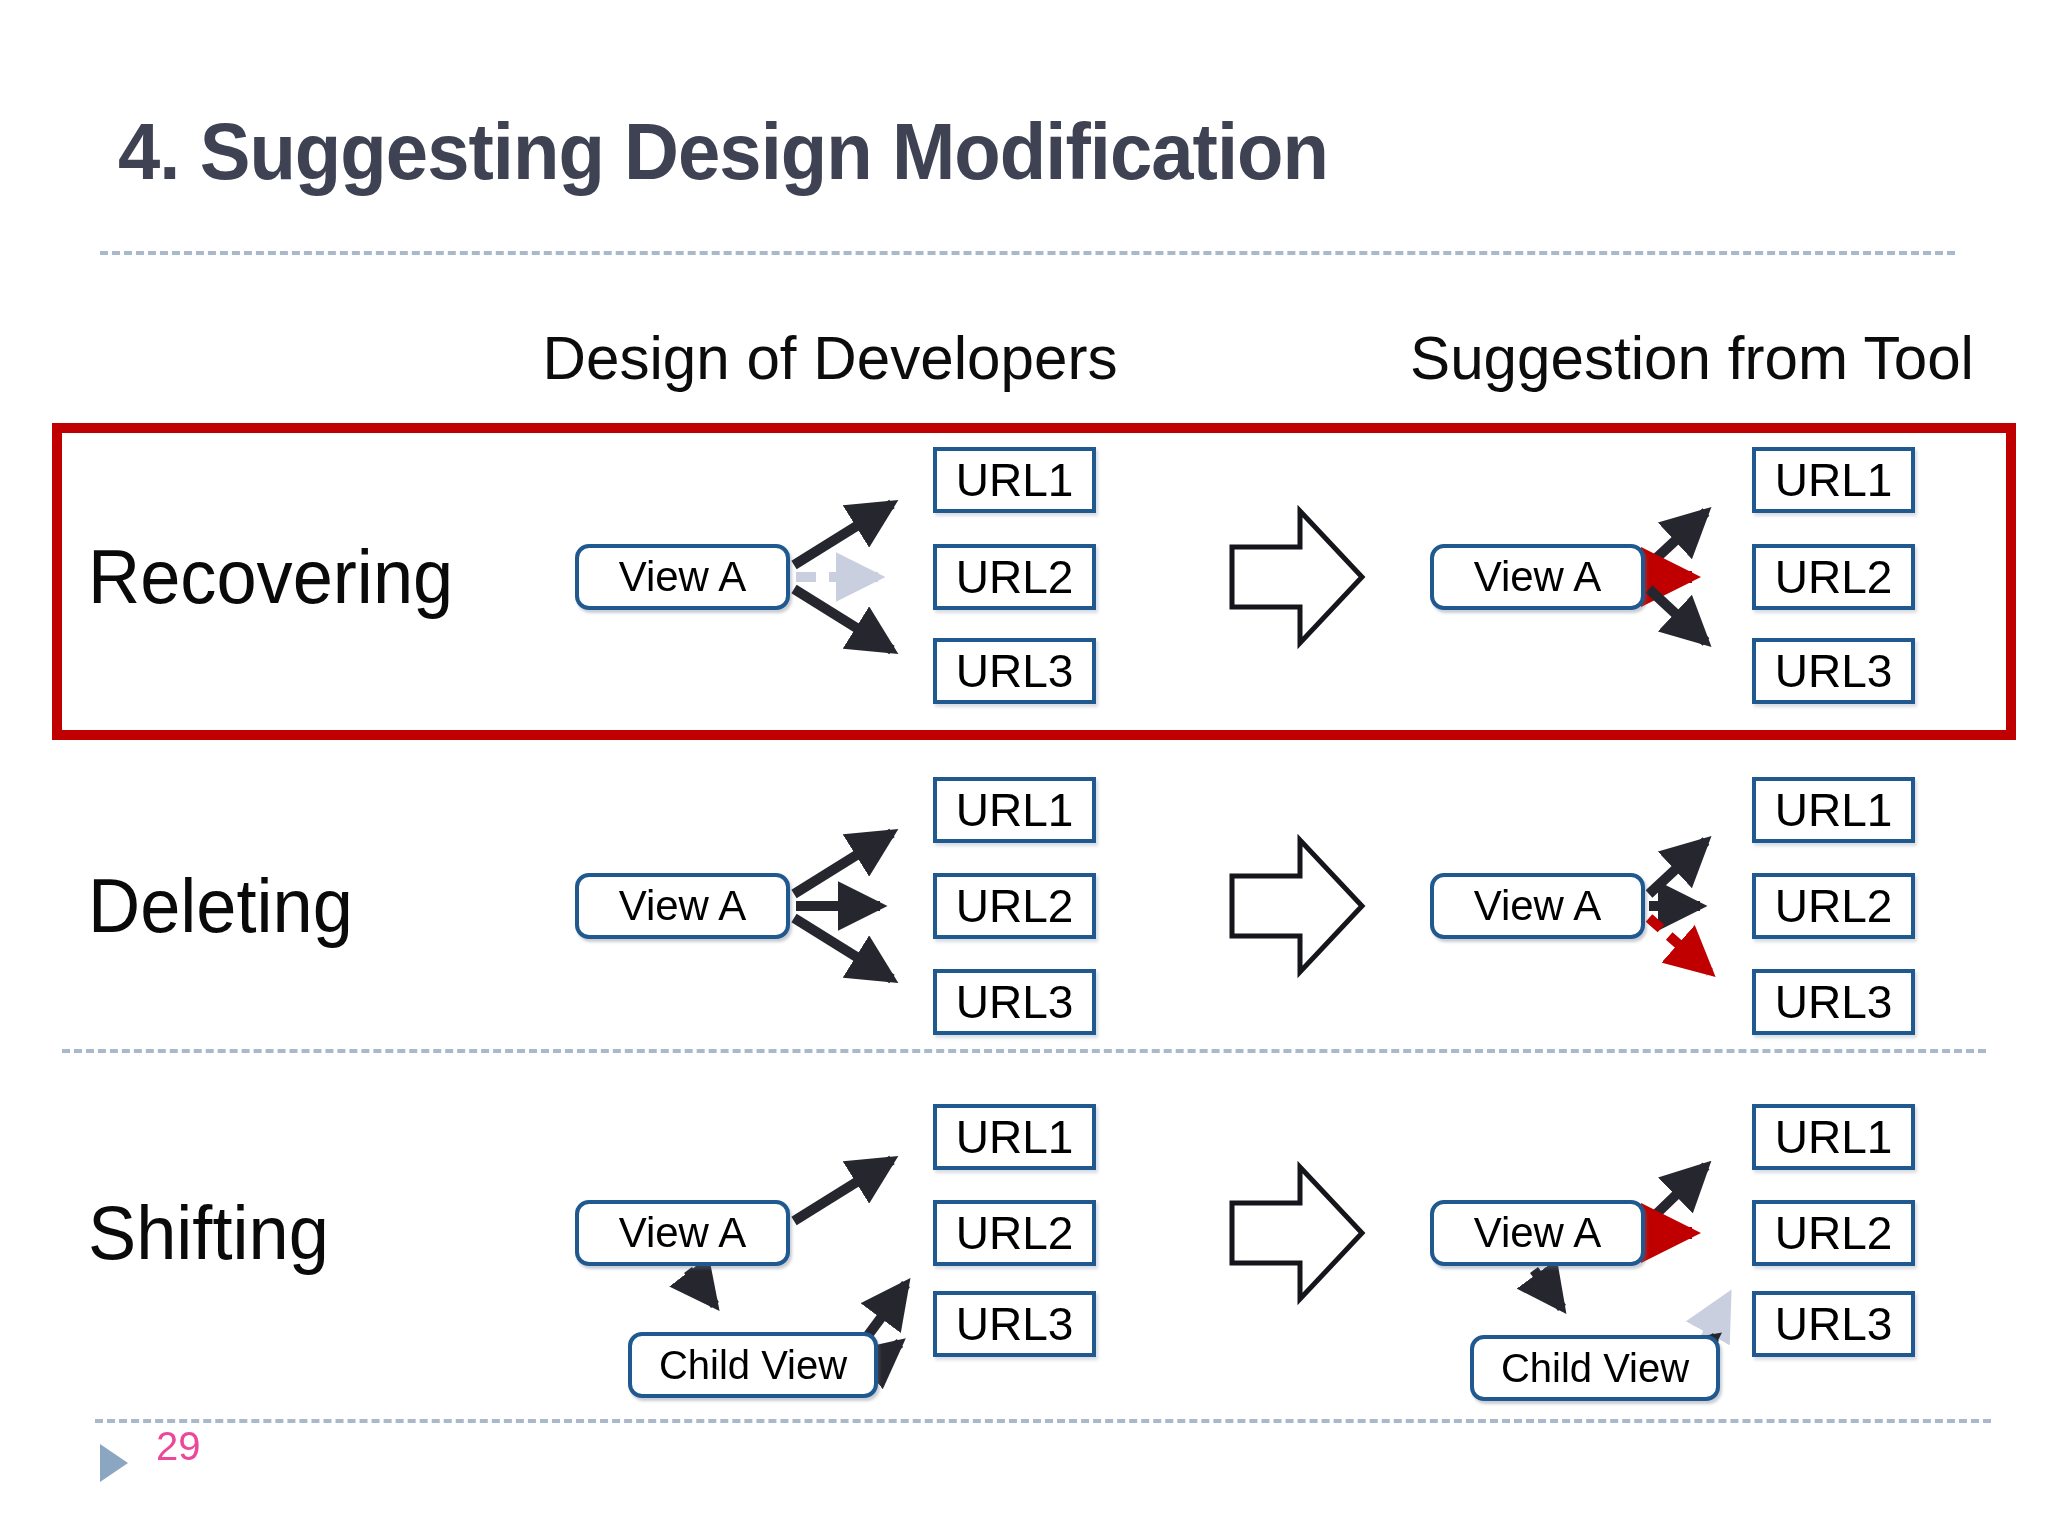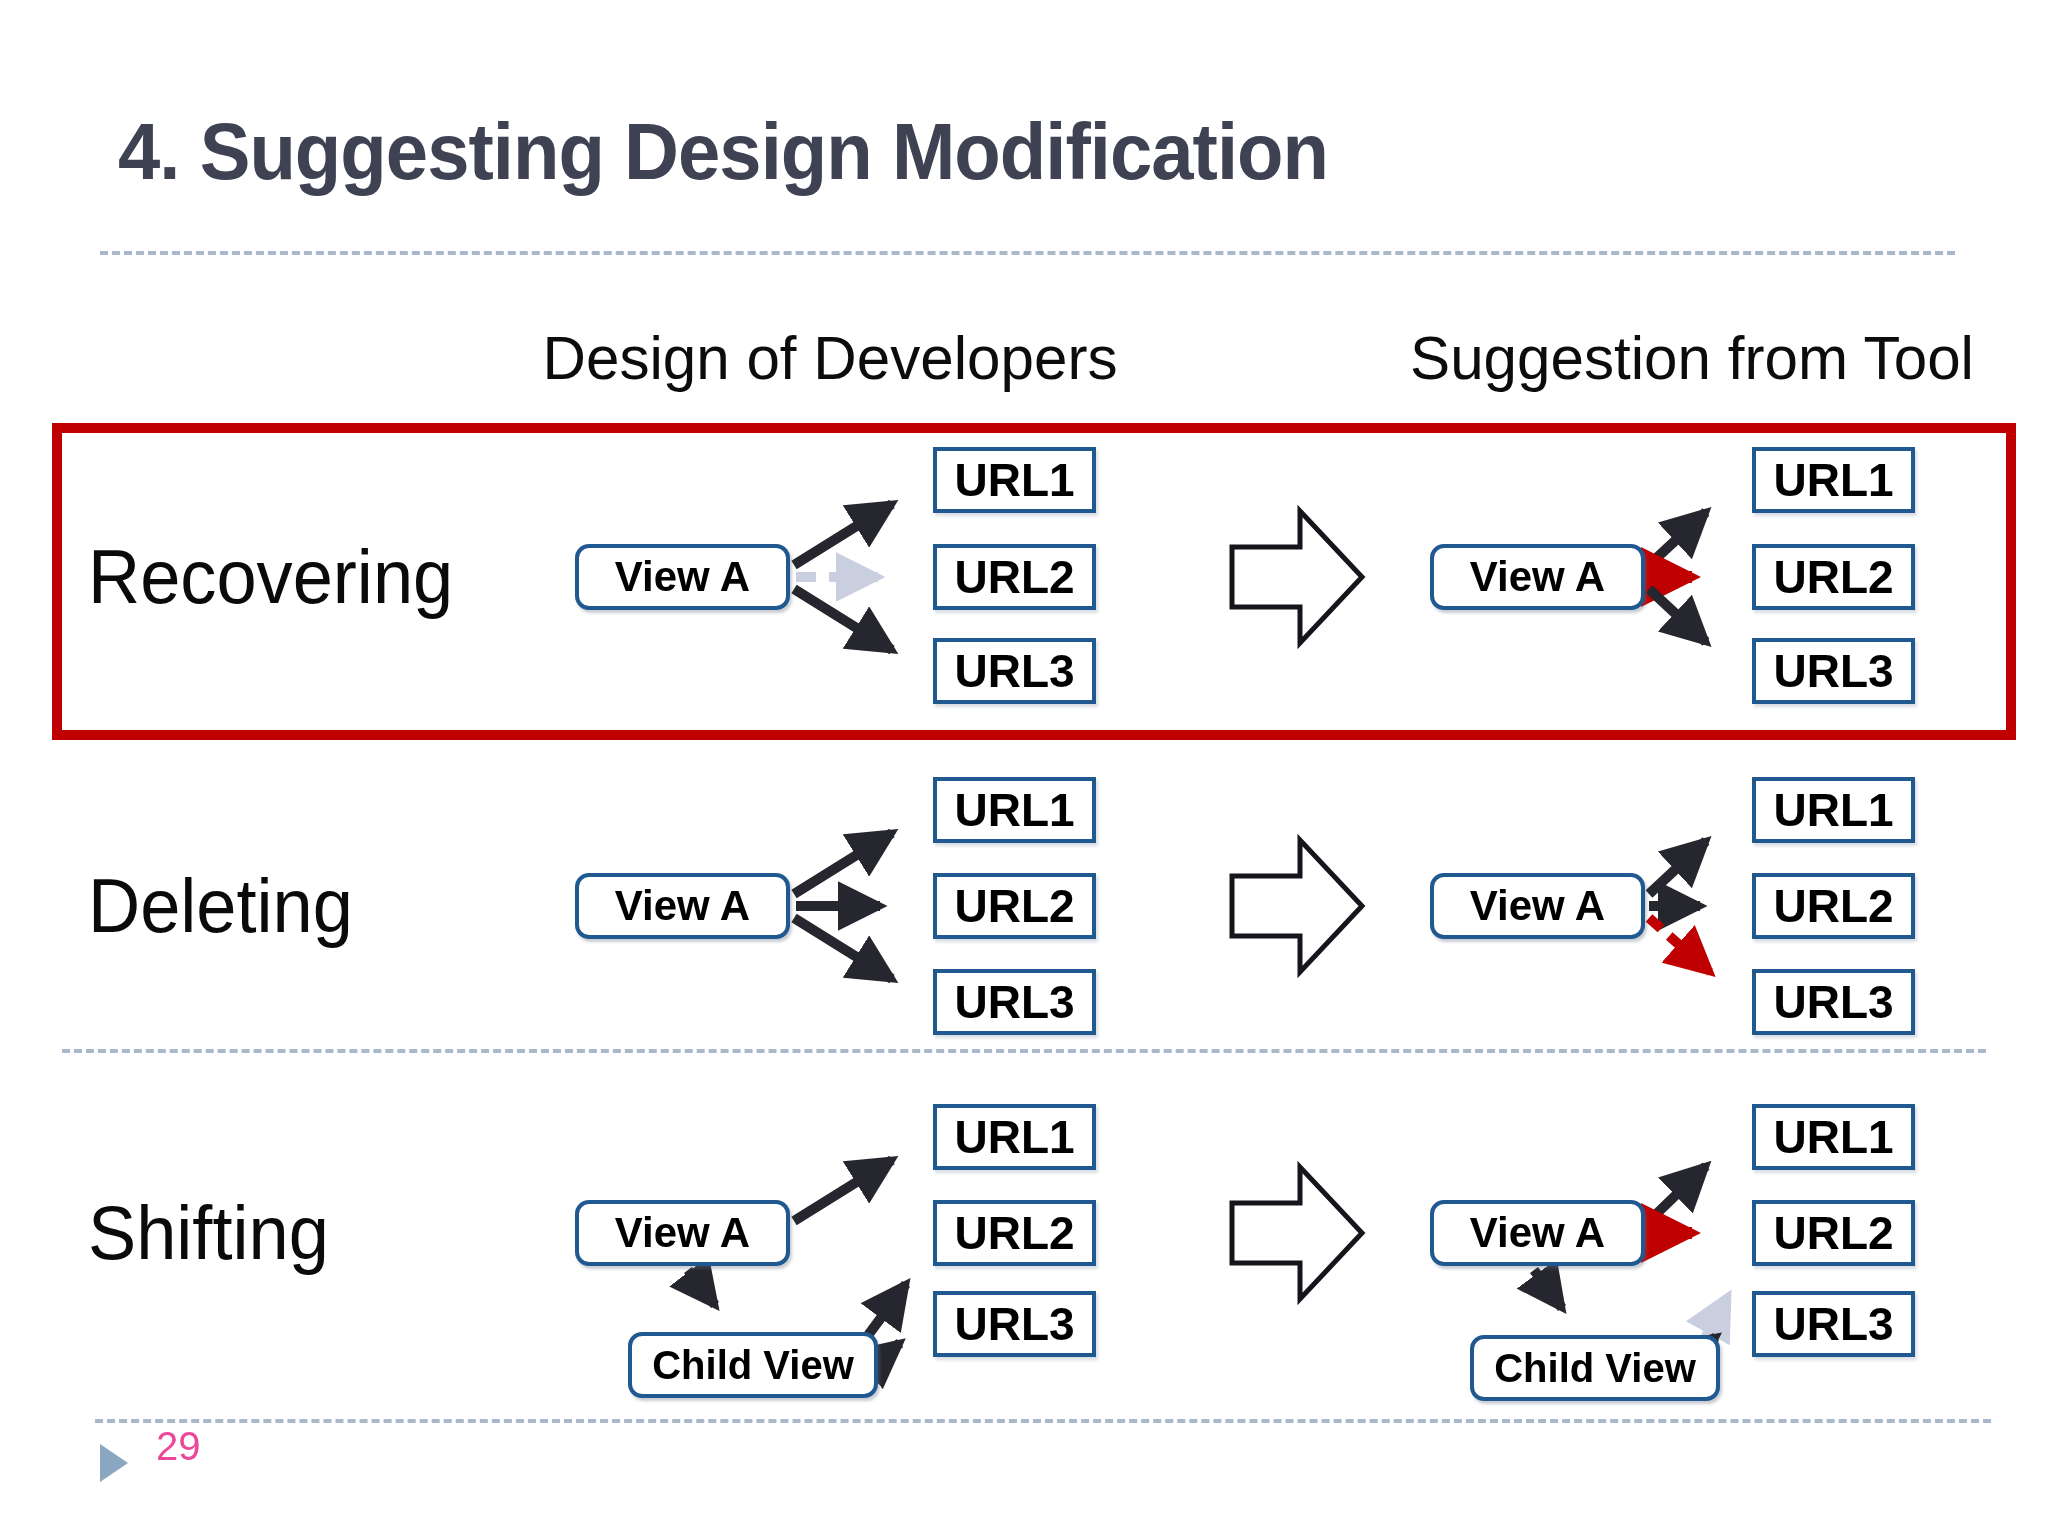--- a/index.html
+++ b/index.html
@@ -17,21 +17,21 @@
     top:320px;width:700px;height:76px;line-height:76px;text-align:center;
     font-size:62px;color:#0c0c0c;white-space:nowrap;transform:scaleX(.97);
   }
   .rowlabel{
     left:88px;font-size:76px;color:#0a0a0a;line-height:1;white-space:nowrap;
     transform:scaleX(.95);transform-origin:left center;
   }
   .node,.urlbox{
     position:absolute;box-sizing:border-box;background:#ffffff;
     border:4px solid #20598f;display:flex;align-items:center;justify-content:center;
-    font-weight:700;color:#000;white-space:nowrap;
+    font-weight:400;color:#000;white-space:nowrap;
   }
   .node{border-radius:14px;font-size:42px;box-shadow:2px 3px 3px rgba(100,110,130,.35);}
   .urlbox{border-radius:0;font-size:46px;box-shadow:2px 3px 3px rgba(120,130,150,.28);}
   .redframe{
     left:52px;top:423px;width:1964px;height:317px;box-sizing:border-box;
     border:10px solid #c00000;background:transparent;
   }
   .pagenum{left:156px;top:1424px;font-size:40px;color:#ec4899;}
   .tri{
     left:100px;top:1444px;width:0;height:0;

